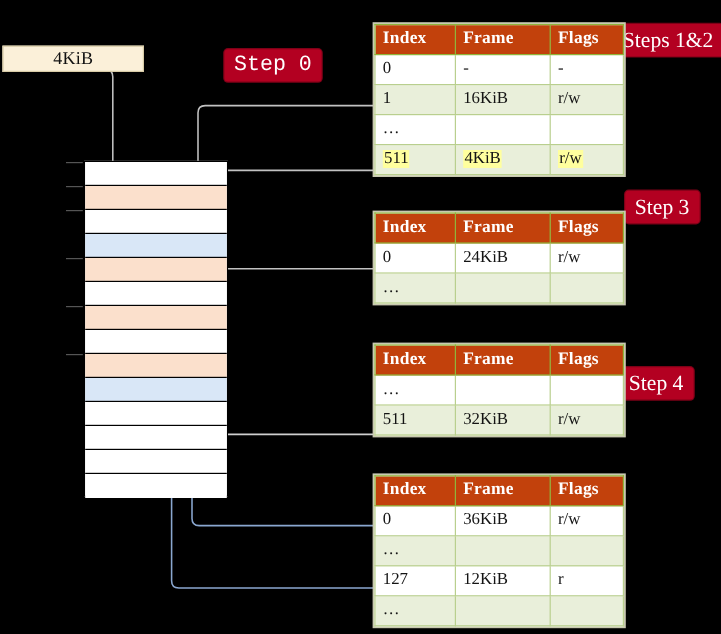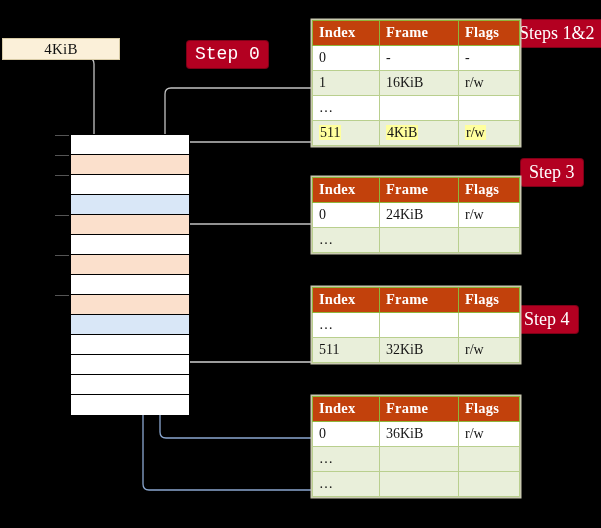--- a/index.html
+++ b/index.html
@@ -304,20 +304,25 @@
         <tr>
           <td class="c-index">0</td>
           <td class="c-frame">36KiB</td>
           <td class="c-flags">r/w</td>
         </tr>
         <tr class="alt">
           <td class="c-index"><span class="dots">…</span></td>
           <td class="c-frame"></td>
           <td class="c-flags"></td>
         </tr>
+        <tr>
+          <td class="c-index">127</td>
+          <td class="c-frame">12KiB</td>
+          <td class="c-flags">r</td>
+        </tr>
         <tr class="alt">
           <td class="c-index"><span class="dots">…</span></td>
           <td class="c-frame"></td>
           <td class="c-flags"></td>
         </tr>
       </tbody>
   </table>
 
 </div>
 

